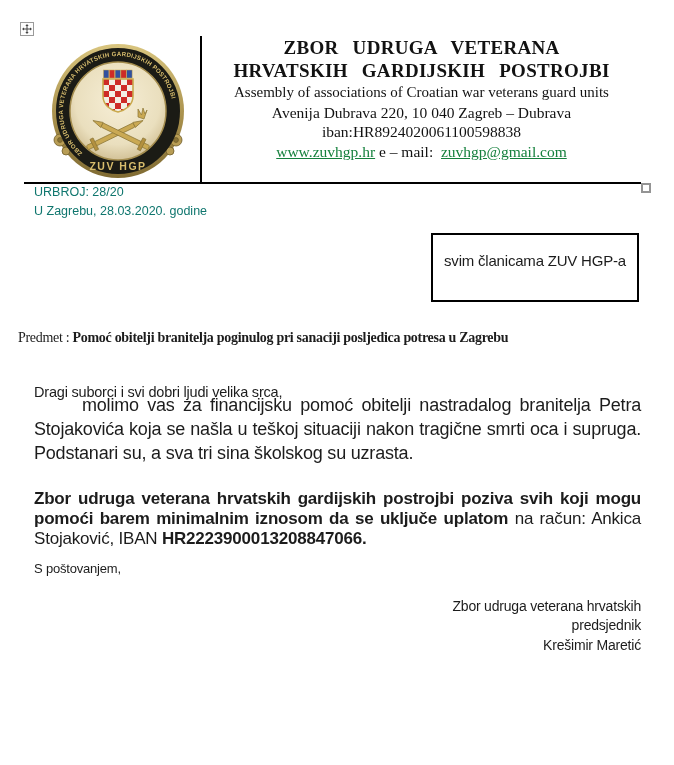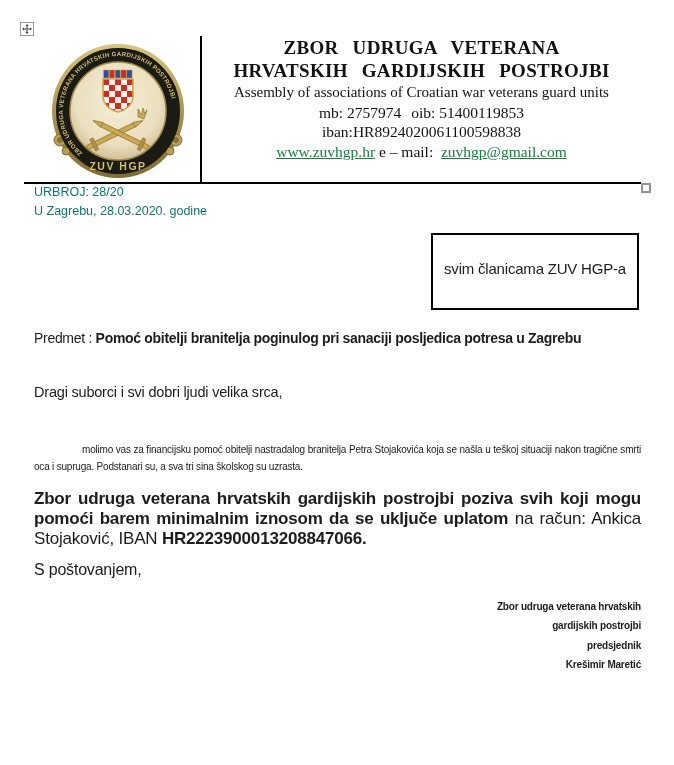--- a/index.html
+++ b/index.html
@@ -20,33 +20,33 @@
   .ht-title{font-size:19px;font-weight:bold;line-height:23px;word-spacing:9px;letter-spacing:0.3px;white-space:nowrap;}
   .ht-sub{font-size:15px;line-height:21px;}
   .ht-line{font-size:15.5px;line-height:19px;}
   .gap-left{margin-left:10px;}
   .gap-left-sm{}
   .link{color:#15803d;text-decoration:underline;cursor:pointer;}
   
   .meta{position:absolute;left:34px;top:183px;font-size:12.5px;line-height:19px;color:#0f766e;}
   
   .recipient-box{position:absolute;left:431px;top:233px;width:204px;height:65px;border:2px solid #000;
-    text-align:center;padding-top:8px;}
+    text-align:center;padding-top:0;}
   .recipient-box span{display:inline-block;margin-top:17px;font-size:15px;letter-spacing:-0.2px;}
   
-  .subject{position:absolute;left:34px;top:330px;width:607px;font-size:14px;letter-spacing:-0.3px;}
+  .subject{position:absolute;left:18px;top:330px;width:607px;font-size:14px;letter-spacing:-0.3px;font-family:Liberation Serif, serif;}
   .subject b{letter-spacing:-0.3px;}
   .salutation{position:absolute;left:34px;top:384px;font-size:14.5px;letter-spacing:-0.2px;}
-  .para1{position:absolute;left:34px;top:441px;width:607px;text-align:justify;text-indent:48px;
-    font-size:10px;line-height:17px;letter-spacing:-0.2px;}
+  .para1{position:absolute;left:34px;top:393px;width:607px;text-align:justify;text-indent:48px;
+    font-size:18px;line-height:24px;letter-spacing:-0.2px;}
   .para2{position:absolute;left:34px;top:489px;width:607px;text-align:justify;
     font-size:17px;line-height:20px;letter-spacing:-0.2px;}
-  .closing{position:absolute;left:34px;top:561px;font-size:16px;letter-spacing:-0.2px;}
+  .closing{position:absolute;left:34px;top:561px;font-size:13px;letter-spacing:-0.2px;}
   .signature{position:absolute;left:34px;top:597px;width:607px;text-align:right;
-    font-weight:bold;font-size:10px;line-height:19.3px;letter-spacing:-0.2px;}
+    font-weight:normal;font-size:14px;line-height:19.3px;letter-spacing:-0.2px;}
 </style>
 </head>
 <body>
 
 <div class="page">
 
   <div class="move-handle">
     <svg width="10" height="10" viewBox="0 0 10 10">
       <g stroke="#444" stroke-width="1">
         <line x1="5" y1="1" x2="5" y2="9"></line>
@@ -141,23 +141,21 @@
           <rect x="92.5" y="83.5" width="3.4" height="12.6" fill="#b3903f"></rect>
         </g>
         <polygon points="88,66 91.5,72 93,65 95,71 97,67 94,76 88,74" fill="#caa953"></polygon>
       </g>
     </svg>
 
     <div class="header-text">
       <div class="ht-title">ZBOR UDRUGA VETERANA</div>
       <div class="ht-title">HRVATSKIH GARDIJSKIH POSTROJBI</div>
       <div class="ht-sub">Assembly of associations of Croatian war veterans guard units</div>
-      <div class="ht-line">
-        <span>mb: 2757974</span><span class="gap-left">oib: 51400119853</span>
-      </div>
+      <div class="ht-line">Avenija Dubrava 220, 10 040 Zagreb – Dubrava</div>
       <div class="ht-line">
         <span>iban:</span><span class="gap-left-sm">HR8924020061100598838</span>
       </div>
       <div class="ht-line" style="line-height:21px;">
         <a class="link">www.zuvhgp.hr</a><span> e – mail:&nbsp; </span><a class="link">zuvhgp@gmail.com</a>
       </div>
     </div>
   </div>
 
   <div class="table-size-handle"></div>
@@ -176,18 +174,17 @@
   <div class="salutation">Dragi suborci i svi dobri ljudi velika srca,</div>
 
   <div class="para1">molimo vas za financijsku pomoć obitelji nastradalog branitelja Petra Stojakovića koja se našla u teškoj situaciji nakon tragične smrti oca i supruga. Podstanari su, a sva tri sina školskog su uzrasta.</div>
 
   <div class="para2"><b>Zbor udruga veterana hrvatskih gardijskih postrojbi poziva svih koji mogu pomoći barem minimalnim iznosom da se uključe uplatom</b><span> na račun: Ankica Stojaković, IBAN </span><b>HR2223900013208847066.</b></div>
 
   <div class="closing">S poštovanjem,</div>
 
   <div class="signature">
     <div>Zbor udruga veterana hrvatskih</div>
-    <div>gardijskih postrojbi</div>
     <div>predsjednik</div>
     <div>Krešimir Maretić</div>
   </div>
 
 </div>
 
 </body></html>

